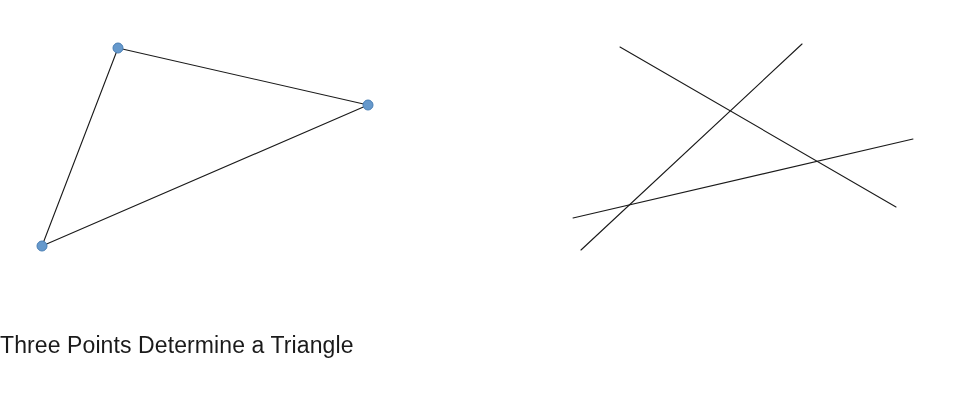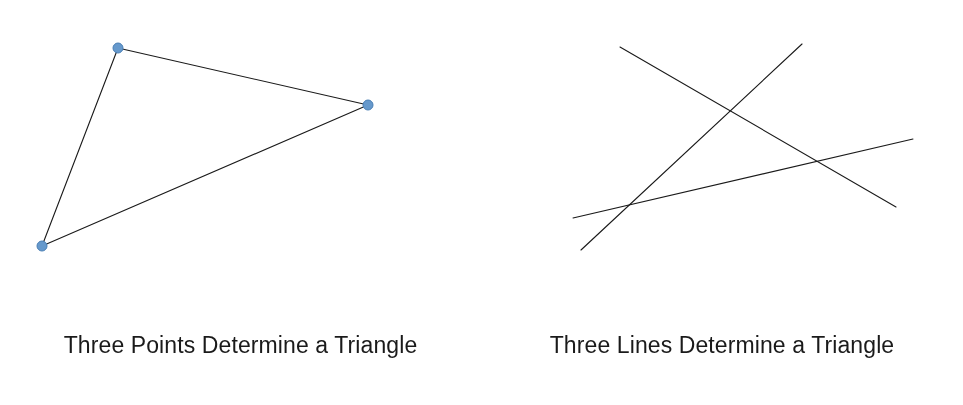--- a/index.html
+++ b/index.html
@@ -35,21 +35,20 @@
     width: 100%;
     height: 320px;
     display: block;
   }
 
   .panel-caption {
     position: absolute;
     left: 0;
     top: 332px;
     width: 100%;
-    text-align: center;
     font-size: 23px;
     font-family: "Liberation Sans", sans-serif;
     color: #1a1a1a;
     letter-spacing: 0.1px;
     white-space: nowrap;
   }
 </style>
 </head>
 <body>
 
@@ -66,16 +65,15 @@
       </svg>
     <div class="panel-caption">Three Points Determine a Triangle</div>
   </div>
 
   <div class="panel" id="panel-right">
     <svg class="panel-canvas" id="svg-lines" viewBox="0 0 482 320" xmlns="http://www.w3.org/2000/svg">
         <line x1="139" y1="47" x2="415" y2="207" stroke="#1a1a1a" stroke-width="1.1" stroke-linecap="round" shape-rendering="geometricPrecision"></line>
         <line x1="100" y1="250" x2="321" y2="44" stroke="#1a1a1a" stroke-width="1.1" stroke-linecap="round" shape-rendering="geometricPrecision"></line>
         <line x1="92" y1="218" x2="432" y2="139" stroke="#1a1a1a" stroke-width="1.1" stroke-linecap="round" shape-rendering="geometricPrecision"></line>
       </svg>
-    <div class="panel-caption">Three Lines Determine a Triangle</div>
   </div>
 
 </div>
 
 </body></html>

